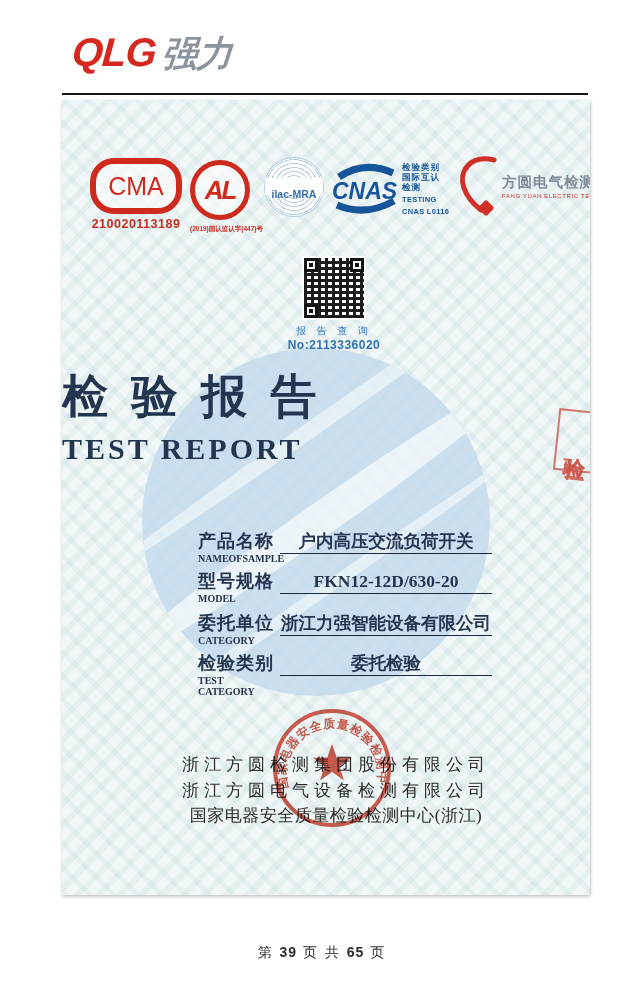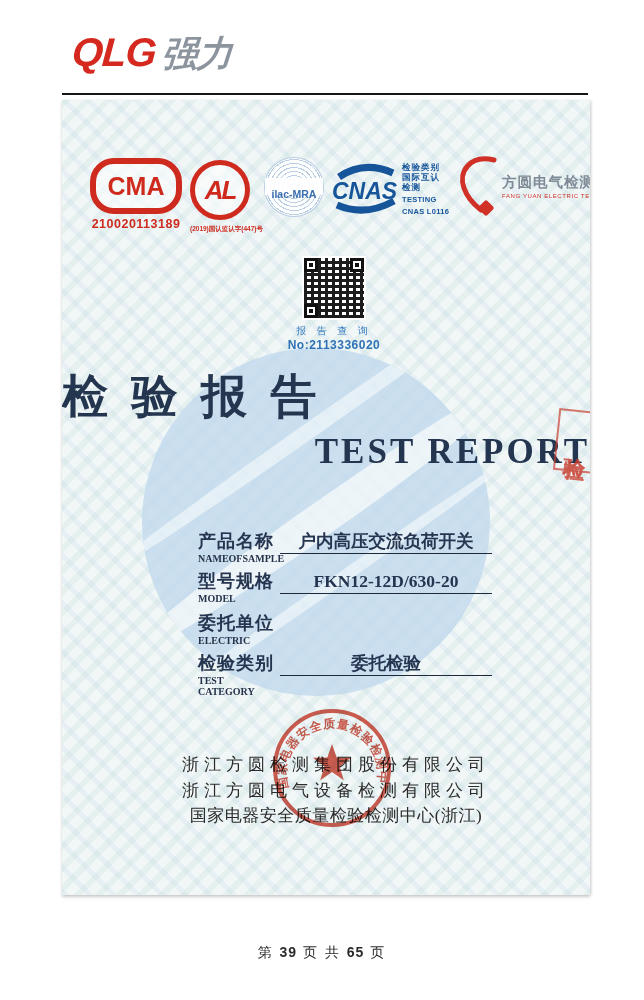--- a/index.html
+++ b/index.html
@@ -28,21 +28,21 @@
                 border-radius:50%;transform:rotate(-35deg);}
   .globe .band2{position:absolute;left:-25%;top:20%;width:150%;height:16px;background:#e4eff8;
                 border-radius:50%;transform:rotate(-35deg);}
   .globe .band3{position:absolute;left:-10%;top:66%;width:130%;height:12px;background:#e4eff8;
                 border-radius:50%;transform:rotate(-35deg);}
 
   
   .mark{position:absolute;text-align:center;}
   .cma-box{width:80px;height:44px;border:6px solid #cf2a1e;border-radius:24px;
            display:flex;align-items:center;justify-content:center;background:rgba(255,255,255,.55);}
-  .cma-box span{font-size:25px;font-weight:700;color:#cf2a1e;letter-spacing:0;}
+  .cma-box span{font-size:25px;font-weight:400;color:#cf2a1e;letter-spacing:0;}
   .cma-num{margin-top:3px;font-size:12.5px;font-weight:bold;color:#cf2a1e;letter-spacing:.5px;}
   .cal-circle{width:50px;height:50px;border:5px solid #cf2a1e;border-radius:50%;
               display:flex;align-items:center;justify-content:center;background:rgba(255,255,255,.55);}
   .cal-circle span{font-size:26px;font-weight:900;font-style:italic;color:#cf2a1e;letter-spacing:-2px;}
   .cal-cap{margin-top:5px;font-size:6.5px;color:#cf2a1e;font-weight:bold;white-space:nowrap;}
   .ilac-circle{position:relative;width:58px;height:58px;border-radius:50%;background:#fdfefe;
                background-image:repeating-radial-gradient(circle at 50% 50%, rgba(80,130,185,0) 0 3px, rgba(80,130,185,.38) 3px 4px);
                border:1px solid rgba(80,130,185,.4);}
   .ilac-circle i{position:absolute;left:0;right:0;top:20px;height:17px;background:rgba(255,255,255,.92);}
   .ilac-circle b{position:absolute;left:0;right:0;top:22px;font-size:10.5px;font-weight:bold;
@@ -68,21 +68,21 @@
   .f-tl{left:0;top:0;} .f-tr{right:0;top:0;} .f-bl{left:0;bottom:0;}
   .qr-cap{position:absolute;left:190px;top:224px;width:164px;text-align:center;
           font-size:10px;font-weight:normal;color:#3b7ec0;letter-spacing:4px;}
   .qr-num{position:absolute;left:190px;top:238px;width:164px;text-align:center;
           font-size:12px;color:#2f72b5;font-weight:bold;letter-spacing:.5px;}
 
   
   .serif{font-family:"Liberation Serif","DejaVu Serif",serif;}
   .title-zh{position:absolute;left:0;right:0;top:266px;text-align:left;font-size:46px;
             font-weight:bold;color:#24364f;letter-spacing:6px;}
-  .title-en{position:absolute;left:0;right:0;top:332px;text-align:right;font-size:35px;
+  .title-en{position:absolute;left:0;right:0;top:332px;text-align:left;font-size:30px;
             font-weight:900;color:#24364f;letter-spacing:3px;}
 
   
   .side-stamp{position:absolute;left:494px;top:310px;width:38px;height:58px;
               border:2.5px solid rgba(200,60,45,.8);transform:rotate(6deg);
               display:flex;align-items:center;justify-content:center;opacity:.85;}
   .side-stamp span{writing-mode:vertical-rl;font-size:22px;font-weight:bold;color:rgba(200,60,45,.9);}
 
   
   .field-row{position:absolute;left:136px;width:294px;display:flex;align-items:flex-start;}
@@ -195,22 +195,23 @@
     <div class="field-row serif" style="top:470px;">
       <div class="fl-wrap">
         <div class="fl">型号规格</div>
         <div class="fs">MODEL</div>
       </div>
       <div class="fv">FKN12-12D/630-20</div>
     </div>
     <div class="field-row serif" style="top:512px;">
       <div class="fl-wrap">
         <div class="fl">委托单位</div>
-        <div class="fs">ELECTRIC</div>
-      </div>
+        <div class="fs">CATEGORY</div>
+      </div>
+      <div class="fv">浙江力强智能设备有限公司</div>
     </div>
     <div class="field-row serif" style="top:552px;">
       <div class="fl-wrap">
         <div class="fl">检验类别</div>
         <div class="fs">TEST CATEGORY</div>
       </div>
       <div class="fv">委托检验</div>
     </div>
 
     <div class="companies serif">

